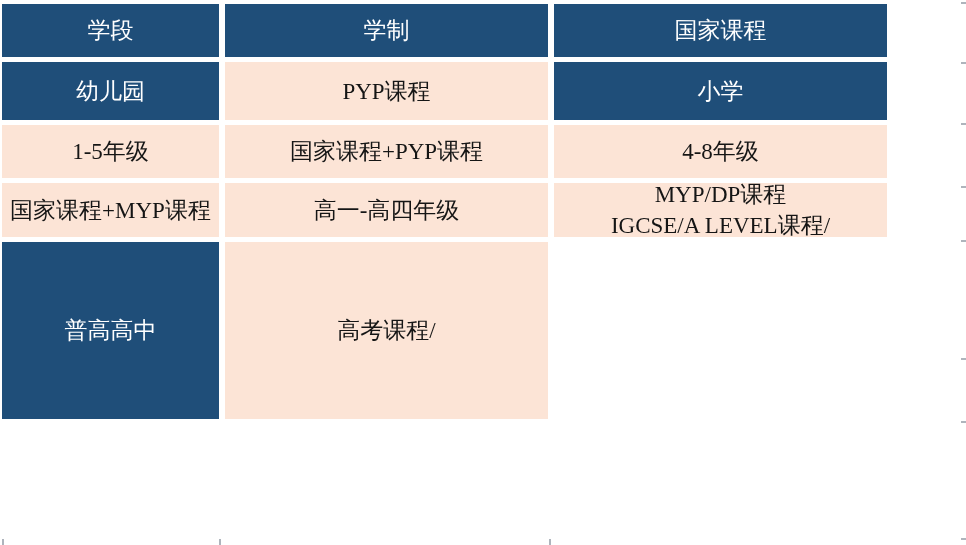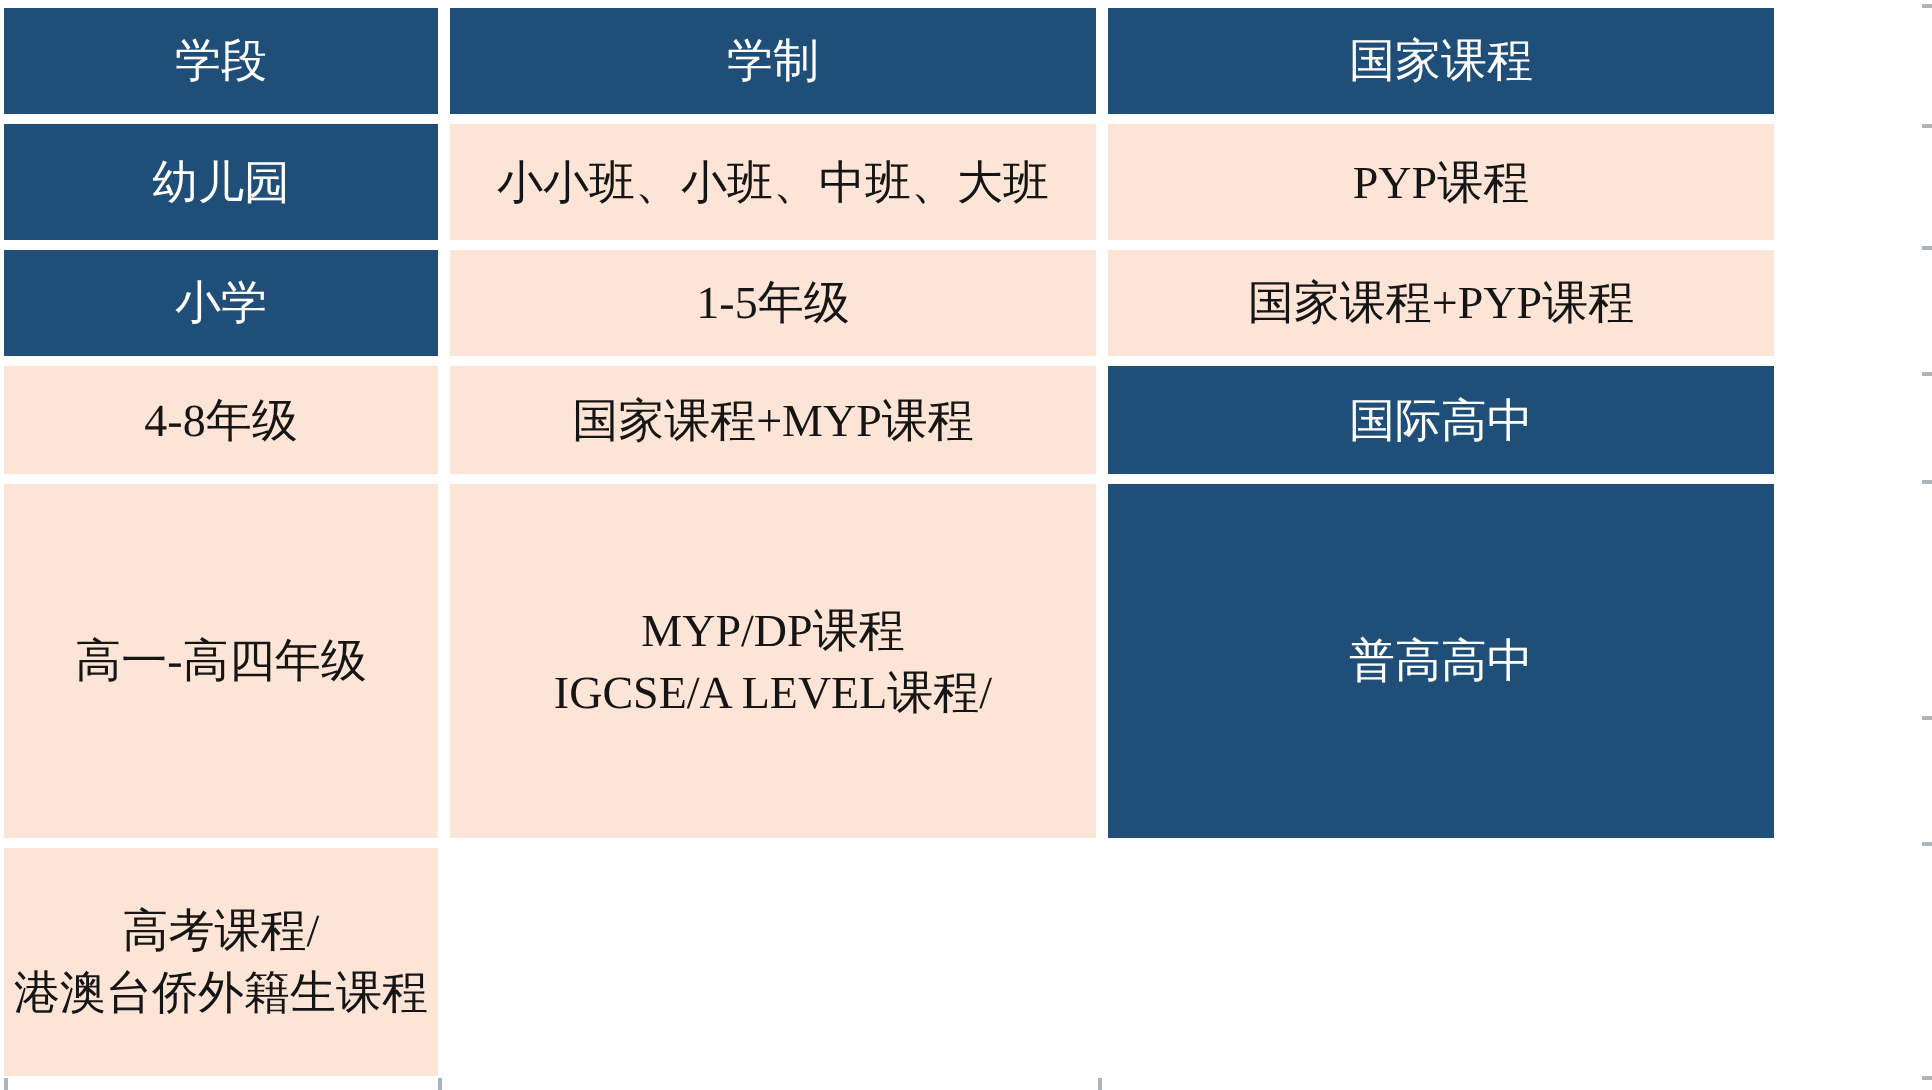--- a/index.html
+++ b/index.html
@@ -82,60 +82,53 @@
       <div class="line">学制</div>
     </div>
     <div class="cell head">
       <div class="line">国家课程</div>
     </div>
 
     <div class="cell stage">
       <div class="line">幼儿园</div>
     </div>
     <div class="cell body-cell">
-      <div class="line">小小班、小班、中班、大班</div>
-    </div>
-    <div class="cell body-cell">
       <div class="line">PYP课程</div>
     </div>
 
     <div class="cell stage">
       <div class="line">小学</div>
     </div>
     <div class="cell body-cell">
       <div class="line">1-5年级</div>
     </div>
     <div class="cell body-cell">
       <div class="line">国家课程+PYP课程</div>
     </div>
 
     <div class="cell body-cell">
       <div class="line">4-8年级</div>
     </div>
     <div class="cell body-cell">
       <div class="line">国家课程+MYP课程</div>
     </div>
 
-    <div class="cell stage">
-      <div class="line">国际高中</div>
-    </div>
     <div class="cell body-cell">
       <div class="line">高一-高四年级</div>
     </div>
     <div class="cell body-cell">
       <div class="line">MYP/DP课程</div>
       <div class="line">IGCSE/A LEVEL课程/</div>
     </div>
 
     <div class="cell stage">
       <div class="line">普高高中</div>
     </div>
     <div class="cell body-cell">
       <div class="line">高考课程/</div>
-      <div class="line">港澳台侨外籍生课程</div>
     </div>
 
   </div>
 
   <div class="tick-h" style="top:2px"></div>
   <div class="tick-h" style="top:62px"></div>
   <div class="tick-h" style="top:123px"></div>
   <div class="tick-h" style="top:186px"></div>
   <div class="tick-h" style="top:240px"></div>
   <div class="tick-h" style="top:358px"></div>

